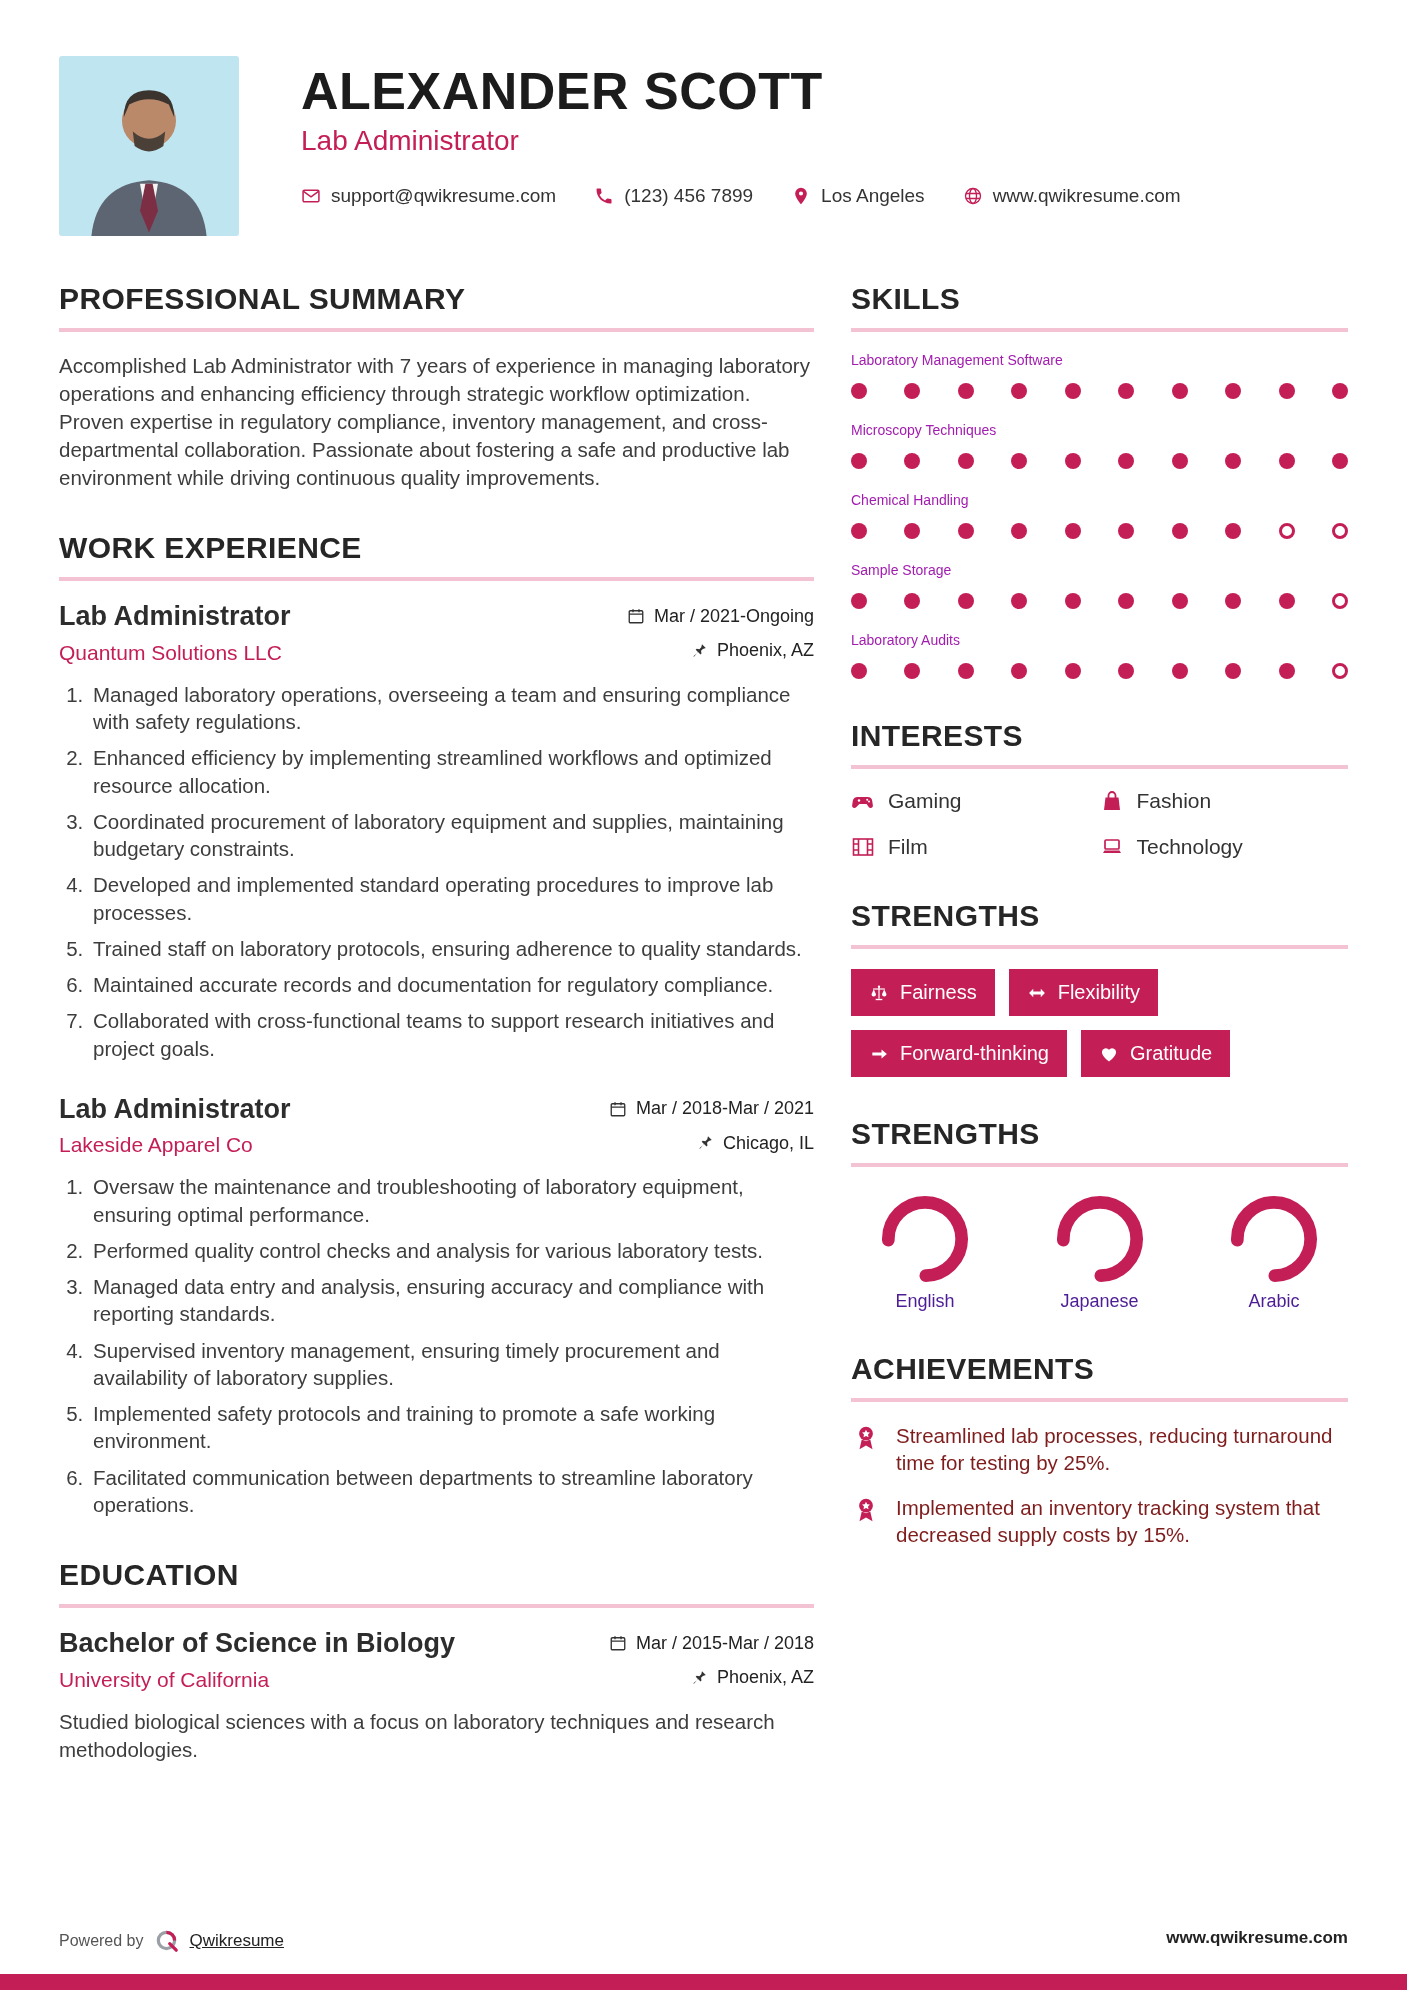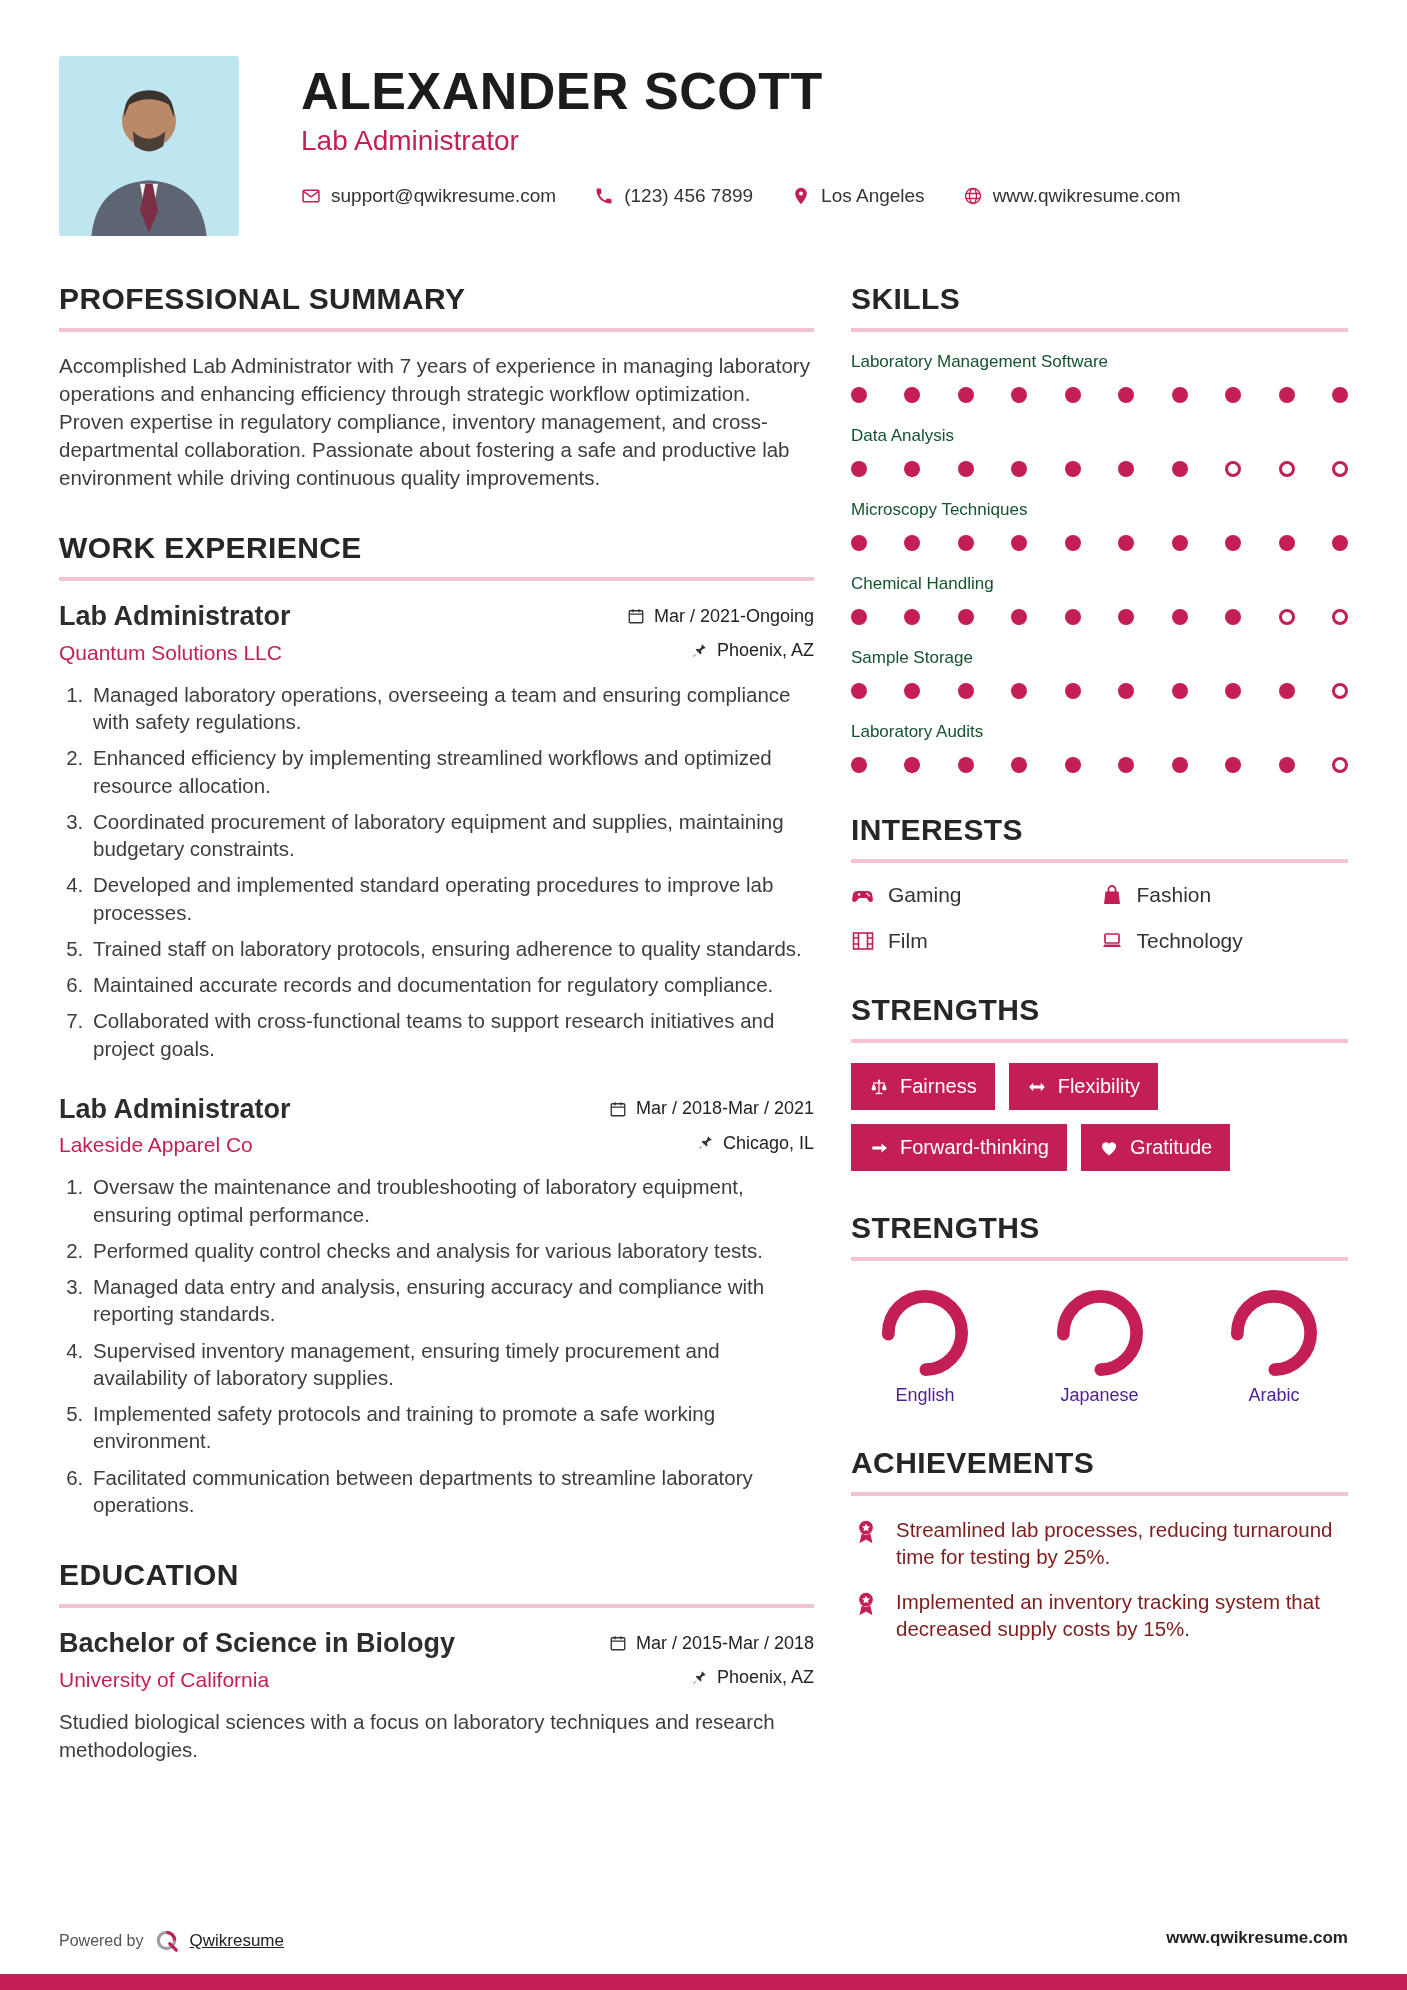--- a/index.html
+++ b/index.html
@@ -41,21 +41,21 @@
   .jtitle{font-size:27px;font-weight:bold;color:#2d2d2d;margin:0;}
   .jmeta{font-size:18px;color:#222;display:flex;gap:9px;align-items:center;}
   .jmeta .icon{color:#333;}
   .jcompany{font-size:21px;color:var(--accent);}
   ol.bullets{margin:16px 0 0;padding-left:30px;font-size:20.5px;line-height:1.33;}
   ol.bullets li{margin-bottom:9px;padding-left:4px;}
   .edu-desc{font-size:20.5px;line-height:1.36;margin-top:16px;}
 
   
   .skill{margin-bottom:23px;}
-  .skill-name{font-size:17px;color:#14532d;margin-bottom:15px;}
+  .skill-name{font-size:14px;color:#a21caf;margin-bottom:15px;}
   .dots{display:flex;justify-content:space-between;}
   .dot{width:16px;height:16px;border-radius:50%;background:var(--accent);box-sizing:border-box;}
   .dot.open{background:#fff;border:3px solid var(--accent);}
 
   
   .interests-grid{display:grid;grid-template-columns:1fr 1fr;row-gap:22px;}
   .interest{display:flex;align-items:center;gap:13px;font-size:21px;color:#333;}
   .interest .icon{color:var(--accent);}
 
   
@@ -269,35 +269,20 @@
                 <span class="dot"></span>
                 <span class="dot"></span>
                 <span class="dot"></span>
                 <span class="dot"></span>
                 <span class="dot"></span>
                 <span class="dot"></span>
                 <span class="dot"></span>
               </div>
             </div>
             <div class="skill">
-              <div class="skill-name">Data Analysis</div>
-              <div class="dots">
-                <span class="dot"></span>
-                <span class="dot"></span>
-                <span class="dot"></span>
-                <span class="dot"></span>
-                <span class="dot"></span>
-                <span class="dot"></span>
-                <span class="dot"></span>
-                <span class="dot open"></span>
-                <span class="dot open"></span>
-                <span class="dot open"></span>
-              </div>
-            </div>
-            <div class="skill">
               <div class="skill-name">Microscopy Techniques</div>
               <div class="dots">
                 <span class="dot"></span>
                 <span class="dot"></span>
                 <span class="dot"></span>
                 <span class="dot"></span>
                 <span class="dot"></span>
                 <span class="dot"></span>
                 <span class="dot"></span>
                 <span class="dot"></span>

